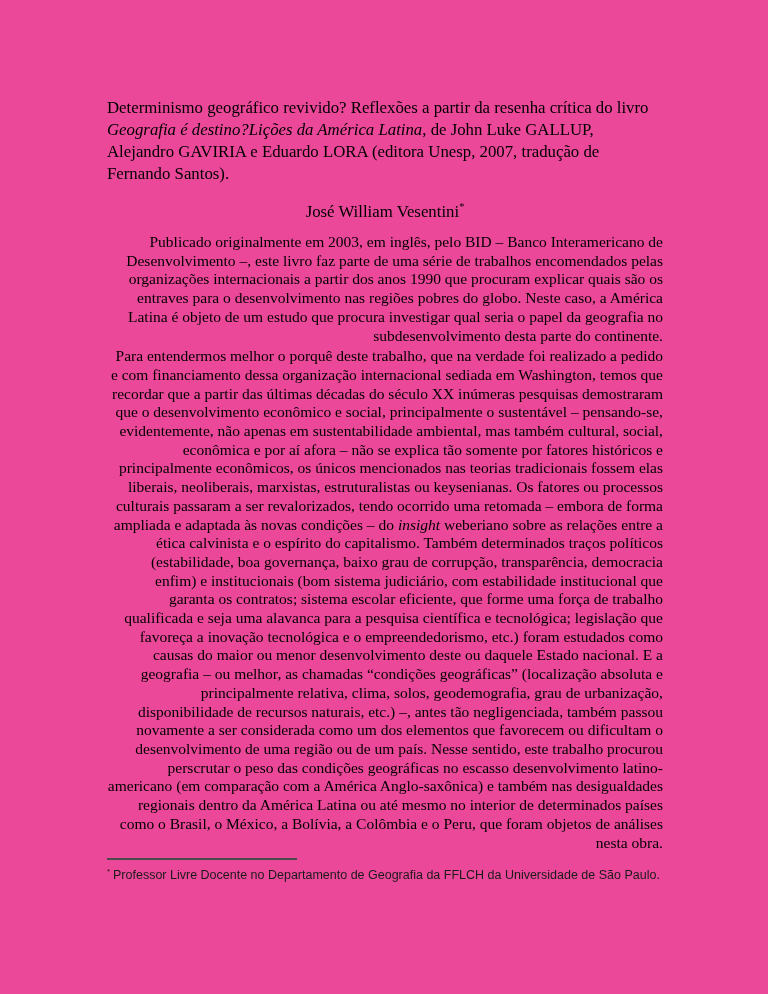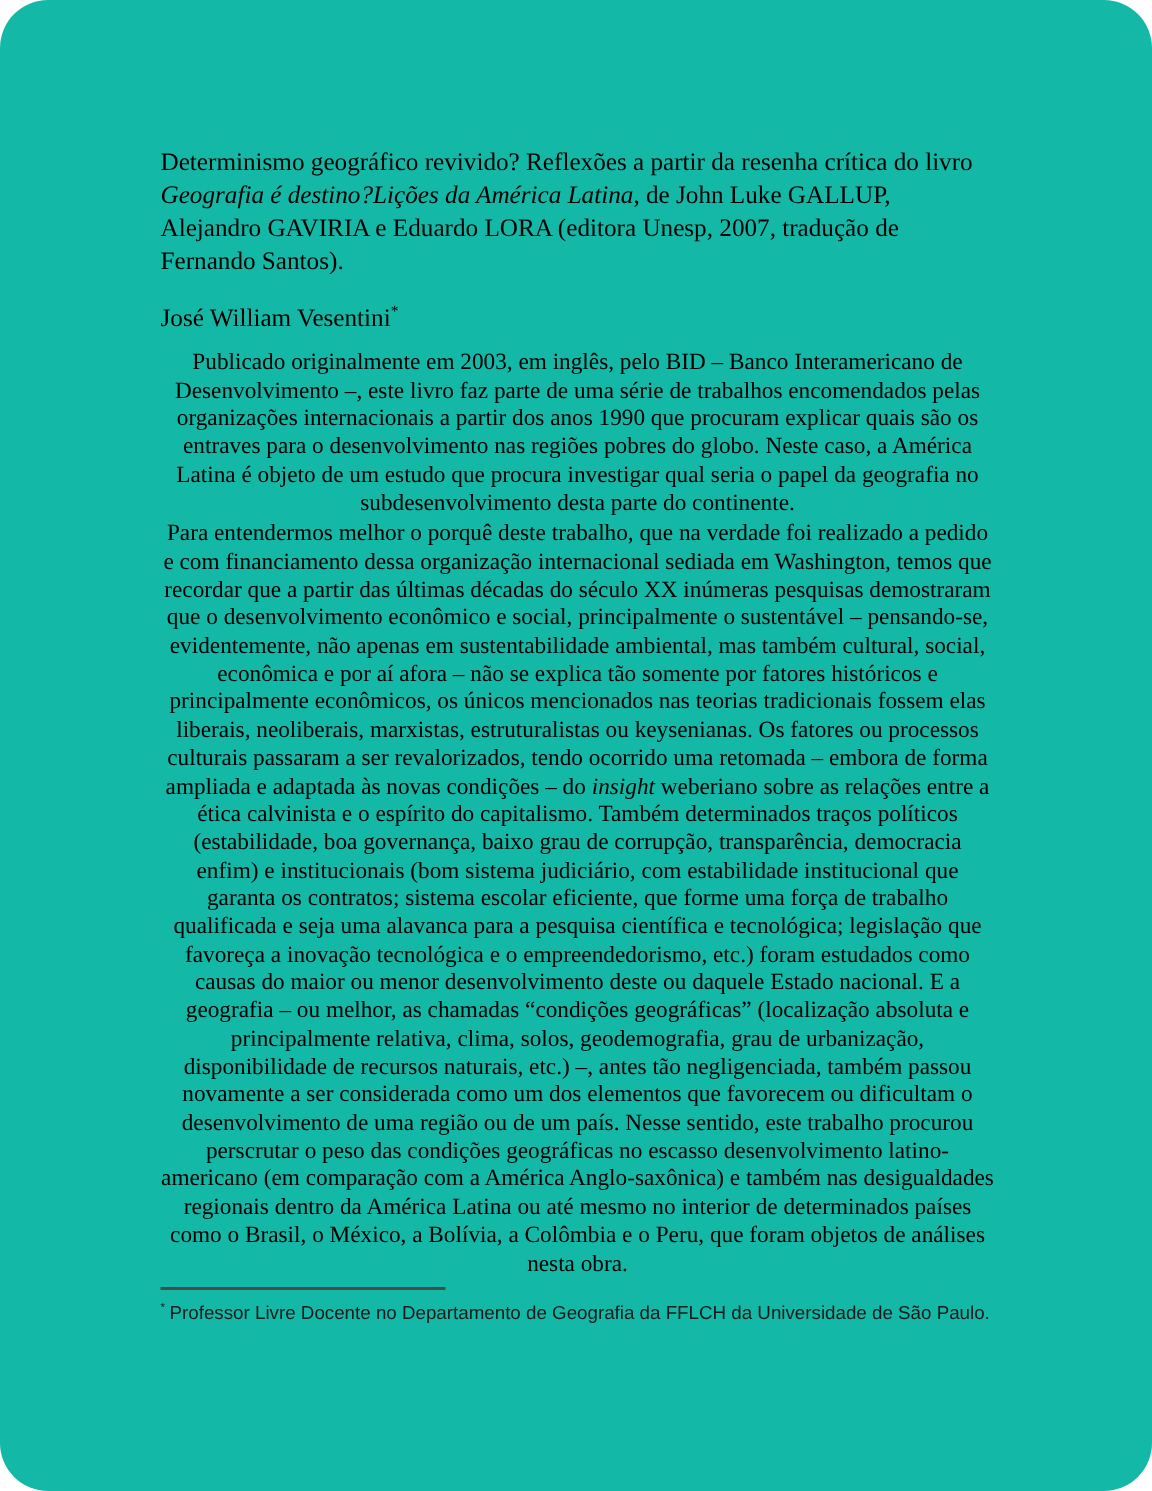--- a/index.html
+++ b/index.html
@@ -5,50 +5,50 @@
   html, body {
     margin: 0;
     padding: 0;
     background: #ffffff;
   }
   .page {
     position: relative;
     width: 768px;
     height: 994px;
     box-sizing: border-box;
-    background: #14b8a6;
+    background: #ec4899;
     padding: 97px 105px 0 107px;
     color: #000000;
     font-family: "Liberation Serif", "DejaVu Serif", serif;
     overflow: hidden;
-    border-radius: 32px;
   }
   .title {
     margin: 0;
     font-size: 16.8px;
     font-weight: normal;
     line-height: 22px;
     text-align: left;
   }
   .it { font-style: italic; }
   .author-line {
     margin: 16px 0 0 0;
     font-size: 16.8px;
     line-height: 22px;
+    text-align: center;
   }
   sup.fn-mark {
     font-size: 62%;
     vertical-align: super;
     line-height: 0;
   }
   .body-para {
     margin: 0;
     font-size: 15.5px;
     line-height: 18.7px;
-    text-align: center;
+    text-align: right;
   }
   .para-1 { margin-top: 10px; }
   .para-2 { margin-top: 2px; }
   .footnote-sep {
     margin-top: 6px;
     width: 190px;
     height: 0;
     border-top: 2px solid #4a4a4a;
   }
   .footnote {

